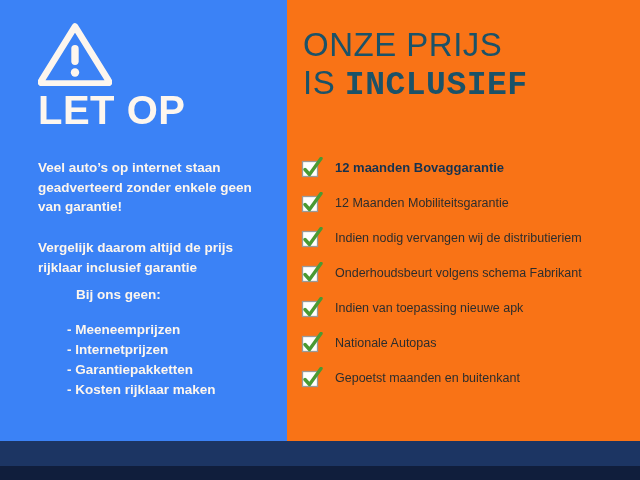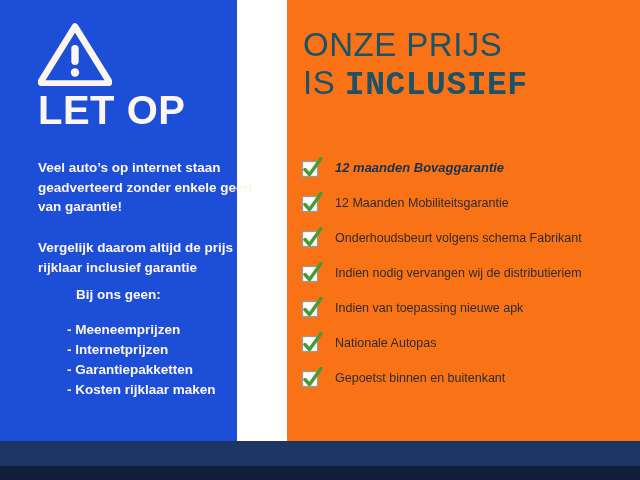--- a/index.html
+++ b/index.html
@@ -16,23 +16,23 @@
     height: 480px;
     overflow: hidden;
     background: #ffffff;
   }
 
   
   #left-panel {
     position: absolute;
     left: 0;
     top: 0;
-    width: 237px;
+    width: 287px;
     height: 441px;
-    background: #1d4ed8;
+    background: #3b82f6;
     box-sizing: border-box;
   }
 
   #warning-icon {
     position: absolute;
     left: 38px;
     top: 22px;
     width: 74px;
     height: 64px;
   }
@@ -121,21 +121,20 @@
   }
   .check-label {
     font-size: 12.5px;
     color: #2d2d2d;
     white-space: nowrap;
   }
   .check-label.emph {
     font-weight: bold;
     color: #16324f;
     font-size: 13px;
-    font-style: italic;
   }
 
   
   #band-mid {
     position: absolute;
     left: 0;
     top: 441px;
     width: 640px;
     height: 25px;
     background: #1c3563;
@@ -207,61 +206,61 @@
         <span class="check-label">12 Maanden Mobiliteitsgarantie</span>
       </li>
 
       <li class="check-row">
         <span class="check-icon">
           <svg viewBox="0 0 22 22" width="22" height="22" aria-hidden="true">
             <rect x="1.5" y="4.5" width="15" height="15" fill="#ffffff" stroke="#9a9a9a" stroke-width="1.3"></rect>
             <path d="M4 12.5 L8.5 17.5 L20 1.5" fill="none" stroke="#4a9a33" stroke-width="3.4" stroke-linecap="round" stroke-linejoin="round"></path>
           </svg>
         </span>
+        <span class="check-label">Indien nodig vervangen wij de distributieriem</span>
+      </li>
+
+      <li class="check-row">
+        <span class="check-icon">
+          <svg viewBox="0 0 22 22" width="22" height="22" aria-hidden="true">
+            <rect x="1.5" y="4.5" width="15" height="15" fill="#ffffff" stroke="#9a9a9a" stroke-width="1.3"></rect>
+            <path d="M4 12.5 L8.5 17.5 L20 1.5" fill="none" stroke="#4a9a33" stroke-width="3.4" stroke-linecap="round" stroke-linejoin="round"></path>
+          </svg>
+        </span>
         <span class="check-label">Onderhoudsbeurt volgens schema Fabrikant</span>
       </li>
 
       <li class="check-row">
         <span class="check-icon">
           <svg viewBox="0 0 22 22" width="22" height="22" aria-hidden="true">
             <rect x="1.5" y="4.5" width="15" height="15" fill="#ffffff" stroke="#9a9a9a" stroke-width="1.3"></rect>
             <path d="M4 12.5 L8.5 17.5 L20 1.5" fill="none" stroke="#4a9a33" stroke-width="3.4" stroke-linecap="round" stroke-linejoin="round"></path>
           </svg>
         </span>
-        <span class="check-label">Indien nodig vervangen wij de distributieriem</span>
-      </li>
-
-      <li class="check-row">
-        <span class="check-icon">
-          <svg viewBox="0 0 22 22" width="22" height="22" aria-hidden="true">
-            <rect x="1.5" y="4.5" width="15" height="15" fill="#ffffff" stroke="#9a9a9a" stroke-width="1.3"></rect>
-            <path d="M4 12.5 L8.5 17.5 L20 1.5" fill="none" stroke="#4a9a33" stroke-width="3.4" stroke-linecap="round" stroke-linejoin="round"></path>
-          </svg>
-        </span>
         <span class="check-label">Indien van toepassing nieuwe apk</span>
       </li>
 
       <li class="check-row">
         <span class="check-icon">
           <svg viewBox="0 0 22 22" width="22" height="22" aria-hidden="true">
             <rect x="1.5" y="4.5" width="15" height="15" fill="#ffffff" stroke="#9a9a9a" stroke-width="1.3"></rect>
             <path d="M4 12.5 L8.5 17.5 L20 1.5" fill="none" stroke="#4a9a33" stroke-width="3.4" stroke-linecap="round" stroke-linejoin="round"></path>
           </svg>
         </span>
         <span class="check-label">Nationale Autopas</span>
       </li>
 
       <li class="check-row">
         <span class="check-icon">
           <svg viewBox="0 0 22 22" width="22" height="22" aria-hidden="true">
             <rect x="1.5" y="4.5" width="15" height="15" fill="#ffffff" stroke="#9a9a9a" stroke-width="1.3"></rect>
             <path d="M4 12.5 L8.5 17.5 L20 1.5" fill="none" stroke="#4a9a33" stroke-width="3.4" stroke-linecap="round" stroke-linejoin="round"></path>
           </svg>
         </span>
-        <span class="check-label">Gepoetst binnen en buitenkant</span>
+        <span class="check-label">Gepoetst maanden en buitenkant</span>
       </li>
 
     </ul>
   </div>
 
   <div id="band-mid"></div>
   <div id="band-dark"></div>
 
 </div>
 

